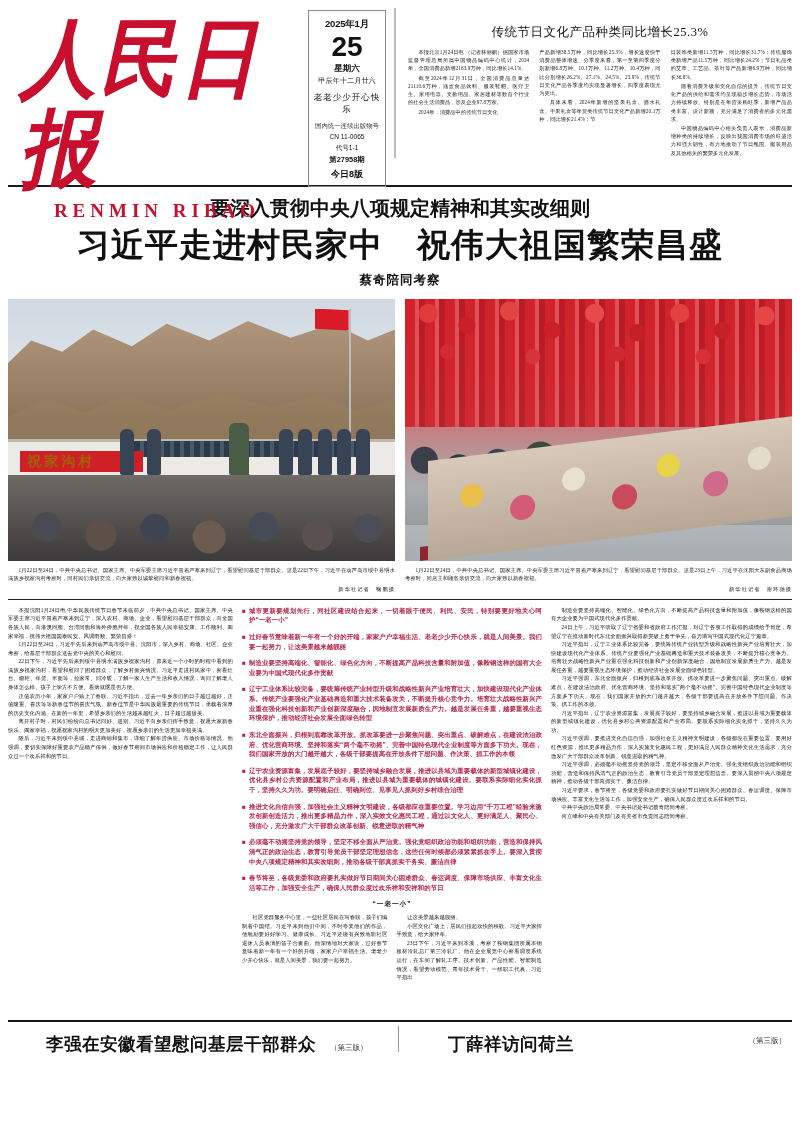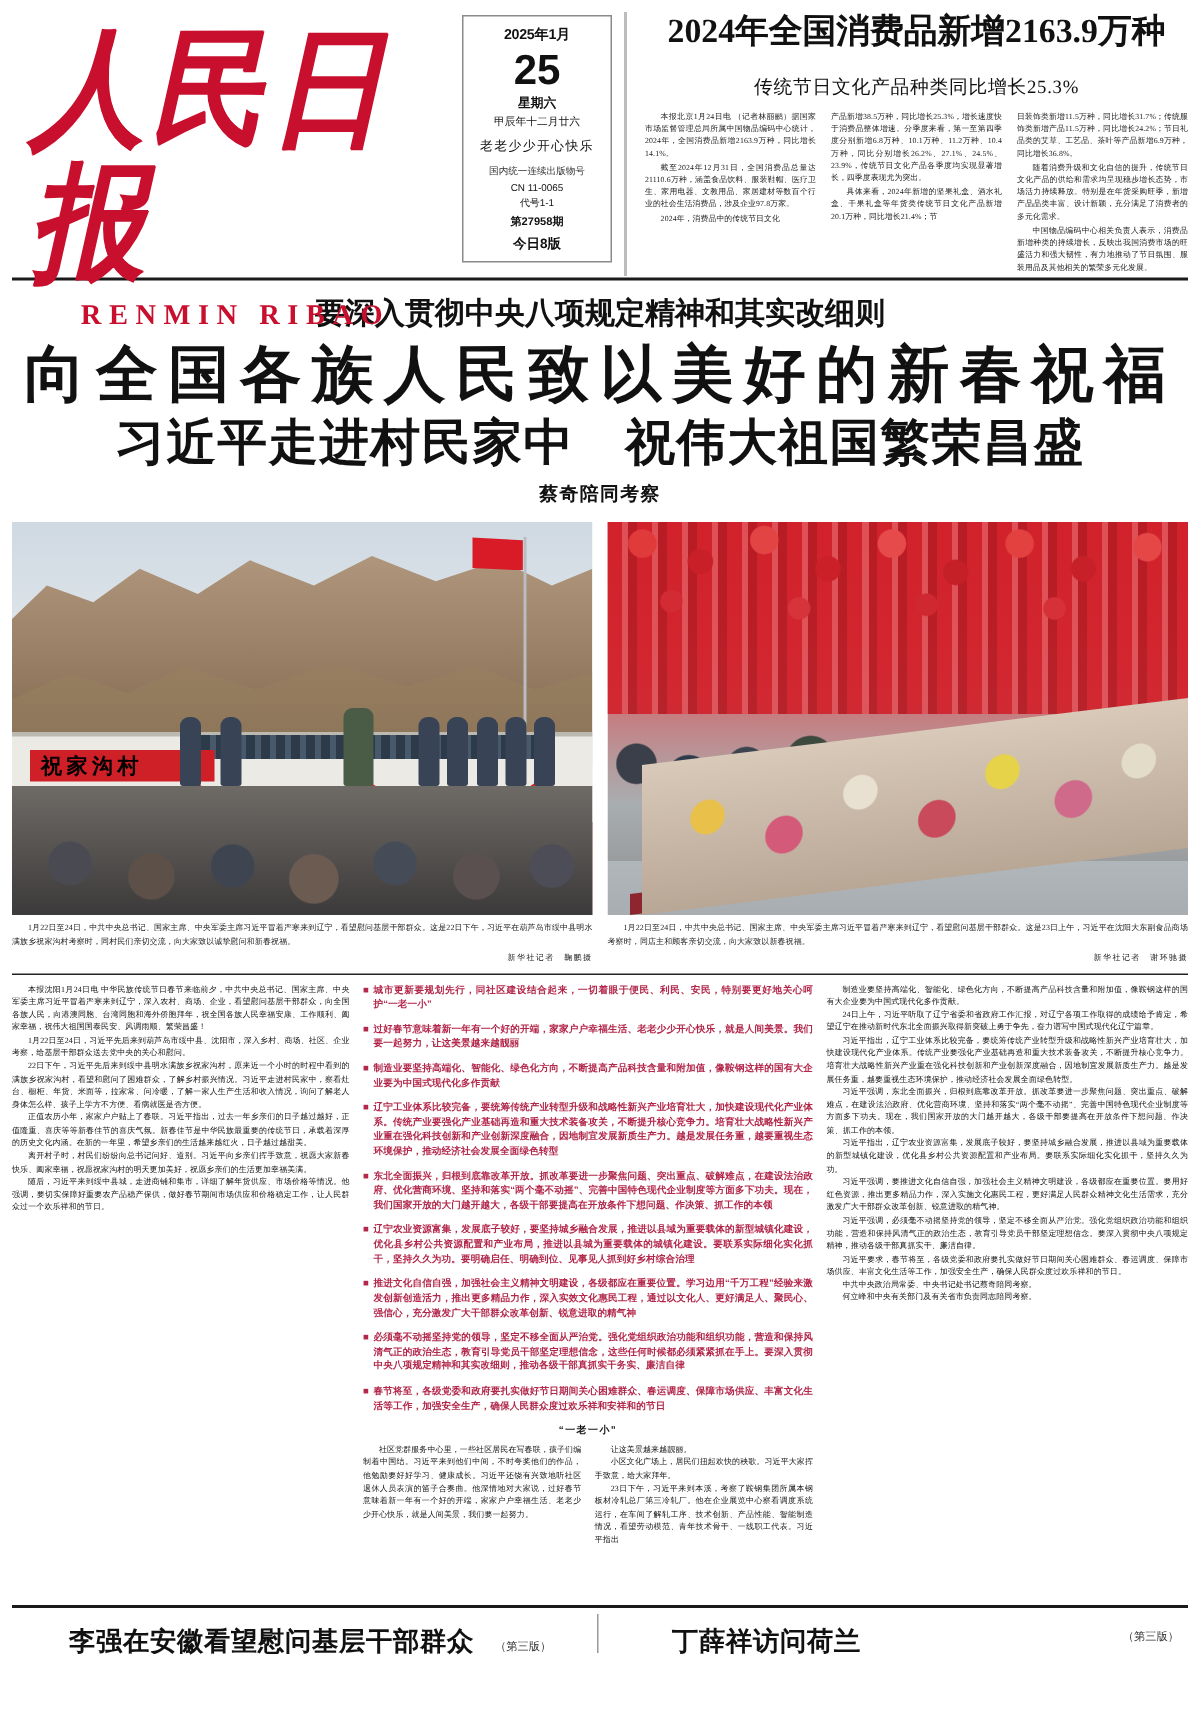--- a/index.html
+++ b/index.html
@@ -55,21 +55,21 @@
   }
   .mast-url {
     text-align: center;
     font-size: 9.5px;
     color: #222;
     margin-top: 16px;
     letter-spacing: .4px;
   }
 
   .datebox {
-    width: 100px;
+    width: 78px;
     margin-top: 6px;
     border: 1px solid #8a8a8a;
     padding: 7px 3px 6px;
     text-align: center;
     font-family: "Liberation Sans", sans-serif;
     line-height: 1.35;
   }
   .datebox .d-ym { font-size: 9.5px; font-weight: bold; letter-spacing: -.2px;}
   .datebox .d-day { font-size: 28px; font-weight: bold; line-height: 1.05; margin: 1px 0 2px; font-family: "Liberation Sans", sans-serif;}
   .datebox .d-week { font-size: 8.5px; font-weight: bold; text-align: center;}
@@ -218,21 +218,21 @@
     background: linear-gradient(#b49a7e 0%, #a1866a 40%, #8e7459 75%, #7d6650 100%);
     clip-path: polygon(0 46%, 6% 30%, 14% 38%, 22% 22%, 32% 34%, 41% 18%, 52% 30%, 62% 16%, 73% 28%, 84% 18%, 93% 30%, 100% 22%, 100% 100%, 0 100%);
     opacity:.95;}
   .ph-mtn2 { position:absolute; left:0; right:0; top:52px; height:110px;
     background: linear-gradient(#a08767, #8a7257);
     clip-path: polygon(0 60%, 10% 44%, 20% 56%, 30% 40%, 42% 54%, 55% 38%, 68% 52%, 80% 40%, 90% 54%, 100% 44%, 100% 100%, 0 100%);}
   .ph-bldg { position:absolute; left:0; right:0; top:140px; height:62px; background:#eceae4; border-top:3px solid #bcb9b0;}
   .ph-roofpanel { position:absolute; left:30%; right:8%; top:142px; height:16px;
     background: repeating-linear-gradient(90deg,#2c3a4a 0 6px,#48596b 6px 10px);}
   .ph-bannerred { position:absolute; left:3%; top:152px; width:32%; height:21px; background:#cf1f27;}
-  .ph-bannertext { position:absolute; left:5%; top:154px; width:30%; height:17px; color:#000000;
+  .ph-bannertext { position:absolute; left:5%; top:154px; width:30%; height:17px; color:#a16207;
     font-family:"DejaVu Sans", sans-serif; font-size:14px; font-weight:bold; letter-spacing:3px;}
   .ph-wall { position:absolute; left:0; right:0; top:200px; height:65px;
     background: repeating-linear-gradient(0deg,#9e5f4a 0 5px,#b0705a 5px 6px),
                 repeating-linear-gradient(90deg,#a2634d 0 9px,#8d5440 9px 10px);
     background-blend-mode: multiply;}
   .ph-crowd { position:absolute; left:0; right:0; bottom:0; height:86px;
     background: radial-gradient(circle at 10% 60%, #4a4a52 0 14px, transparent 15px),
                 radial-gradient(circle at 24% 70%, #5d5048 0 15px, transparent 16px),
                 radial-gradient(circle at 38% 62%, #3e4550 0 14px, transparent 15px),
                 radial-gradient(circle at 52% 72%, #6b5b50 0 16px, transparent 17px),
@@ -313,21 +313,20 @@
       <div class="d-lunar">甲辰年十二月廿六</div>
       <div class="d-pub">老老少少开心快乐</div>
       <div class="d-sm">国内统一连续出版物号</div>
       <div class="d-sm2">CN 11-0065</div>
       <div class="d-sm2">代号1-1</div>
       <div class="d-issue">第27958期</div>
       <div class="d-today">今日8版</div>
     </div>
 
     <div class="mast-right">
-      <div class="tr-head">2024年全国消费品新增2163.9万种</div>
       <div class="tr-sub">传统节日文化产品种类同比增长25.3%</div>
       <div class="tr-cols">
         <div class="tr-col">
           <p>本报北京1月24日电 （记者林丽鹂）据国家市场监督管理总局所属中国物品编码中心统计，2024年，全国消费品新增2163.9万种，同比增长14.1%。</p>
           <p>截至2024年12月31日，全国消费品总量达21110.6万种，涵盖食品饮料、服装鞋帽、医疗卫生、家用电器、文教用品、家居建材等数百个行业的社会生活消费品，涉及企业97.8万家。</p>
           <p>2024年，消费品中的传统节日文化</p>
         </div>
         <div class="tr-col">
           <p class="nofirst">产品新增38.5万种，同比增长25.3%，增长速度快于消费品整体增速。分季度来看，第一至第四季度分别新增6.8万种、10.1万种、11.2万种、10.4万种，同比分别增长26.2%、27.1%、24.5%、23.9%，传统节日文化产品各季度均实现显著增长，四季度表现尤为突出。</p>
           <p>具体来看，2024年新增的坚果礼盒、酒水礼盒、干果礼盒等年货类传统节日文化产品新增20.1万种，同比增长21.4%；节</p>
@@ -338,21 +337,20 @@
           <p>中国物品编码中心相关负责人表示，消费品新增种类的持续增长，反映出我国消费市场的旺盛活力和强大韧性，有力地推动了节日氛围、服装用品及其他相关的繁荣多元化发展。</p>
         </div>
       </div>
     </div>
   </div>
 
   <div class="rule-thick"></div>
 
   <div class="hl-wrap">
     <div class="hl-kicker">要深入贯彻中央八项规定精神和其实改细则</div>
-    <div class="hl-main1">向全国各族人民致以美好的新春祝福</div>
     <div class="hl-main2">习近平走进村民家中　祝伟大祖国繁荣昌盛</div>
     <div class="hl-byline">蔡奇陪同考察</div>
   </div>
 
   <div class="photo-row">
 
     <div class="photo-block">
       <div class="photo">
         <div class="ph-sky"></div>
         <div class="ph-mtn"></div>

